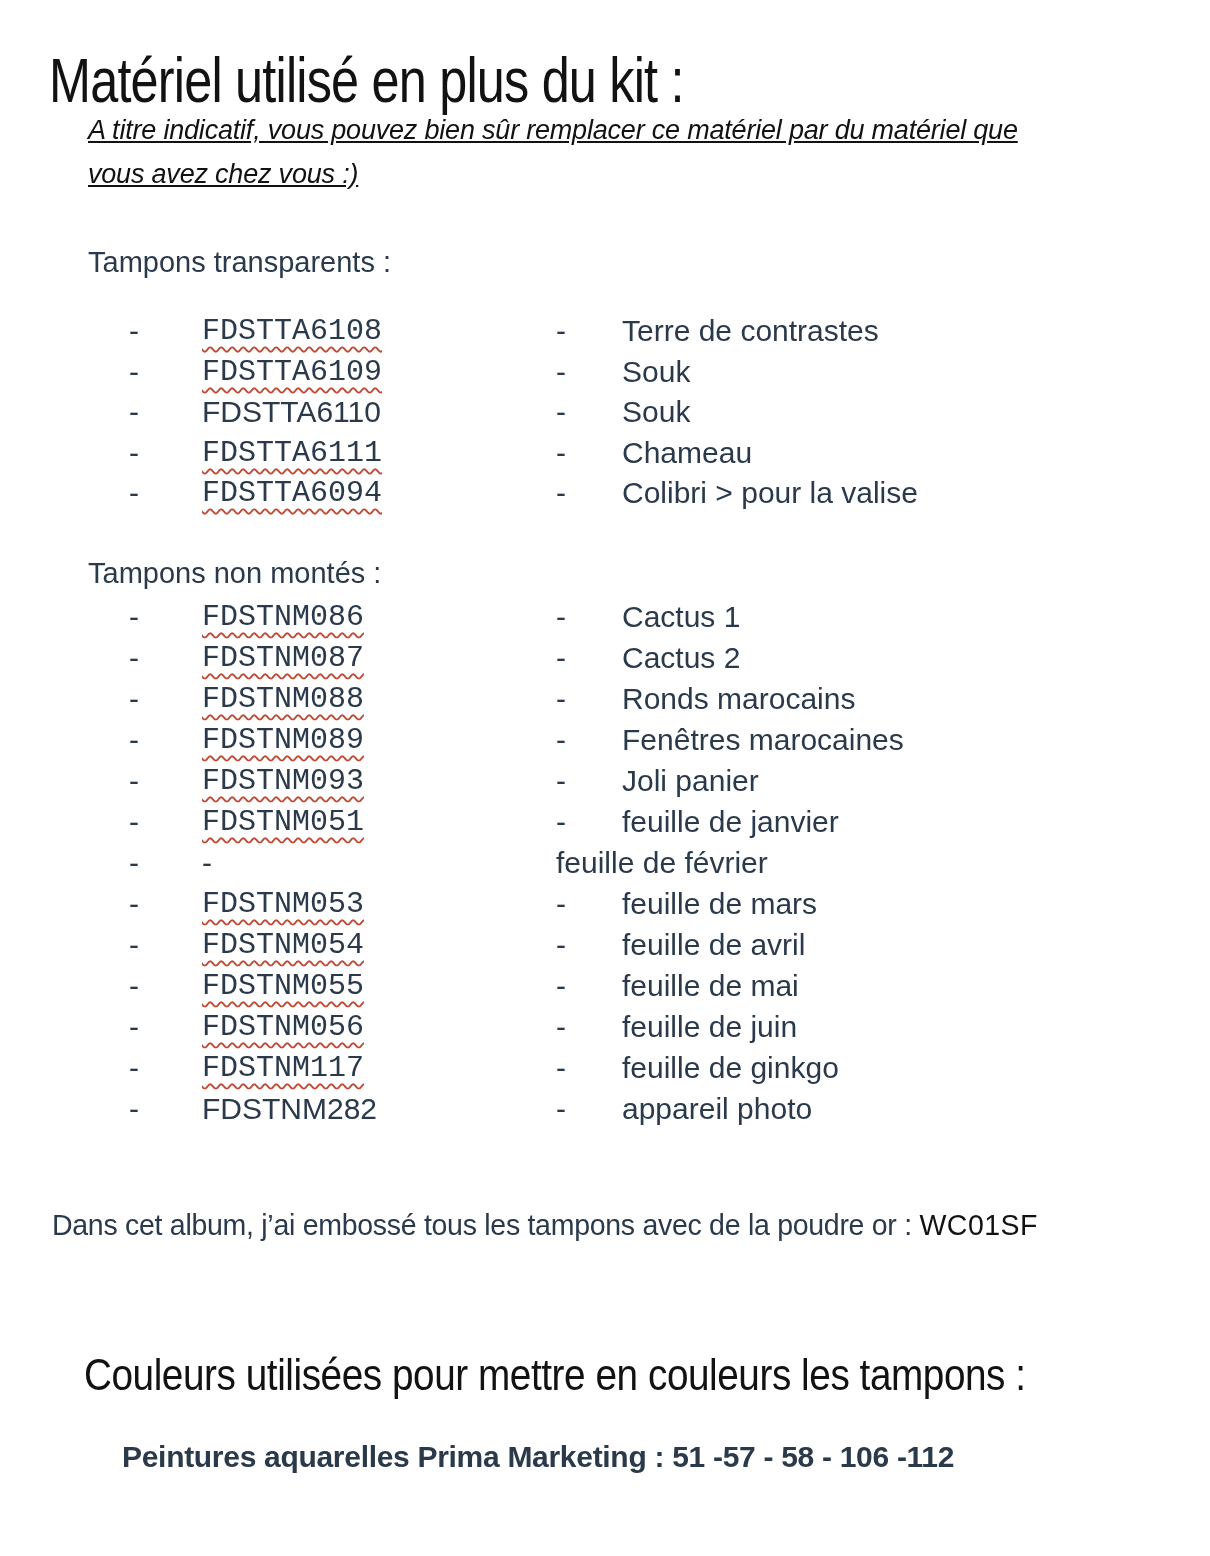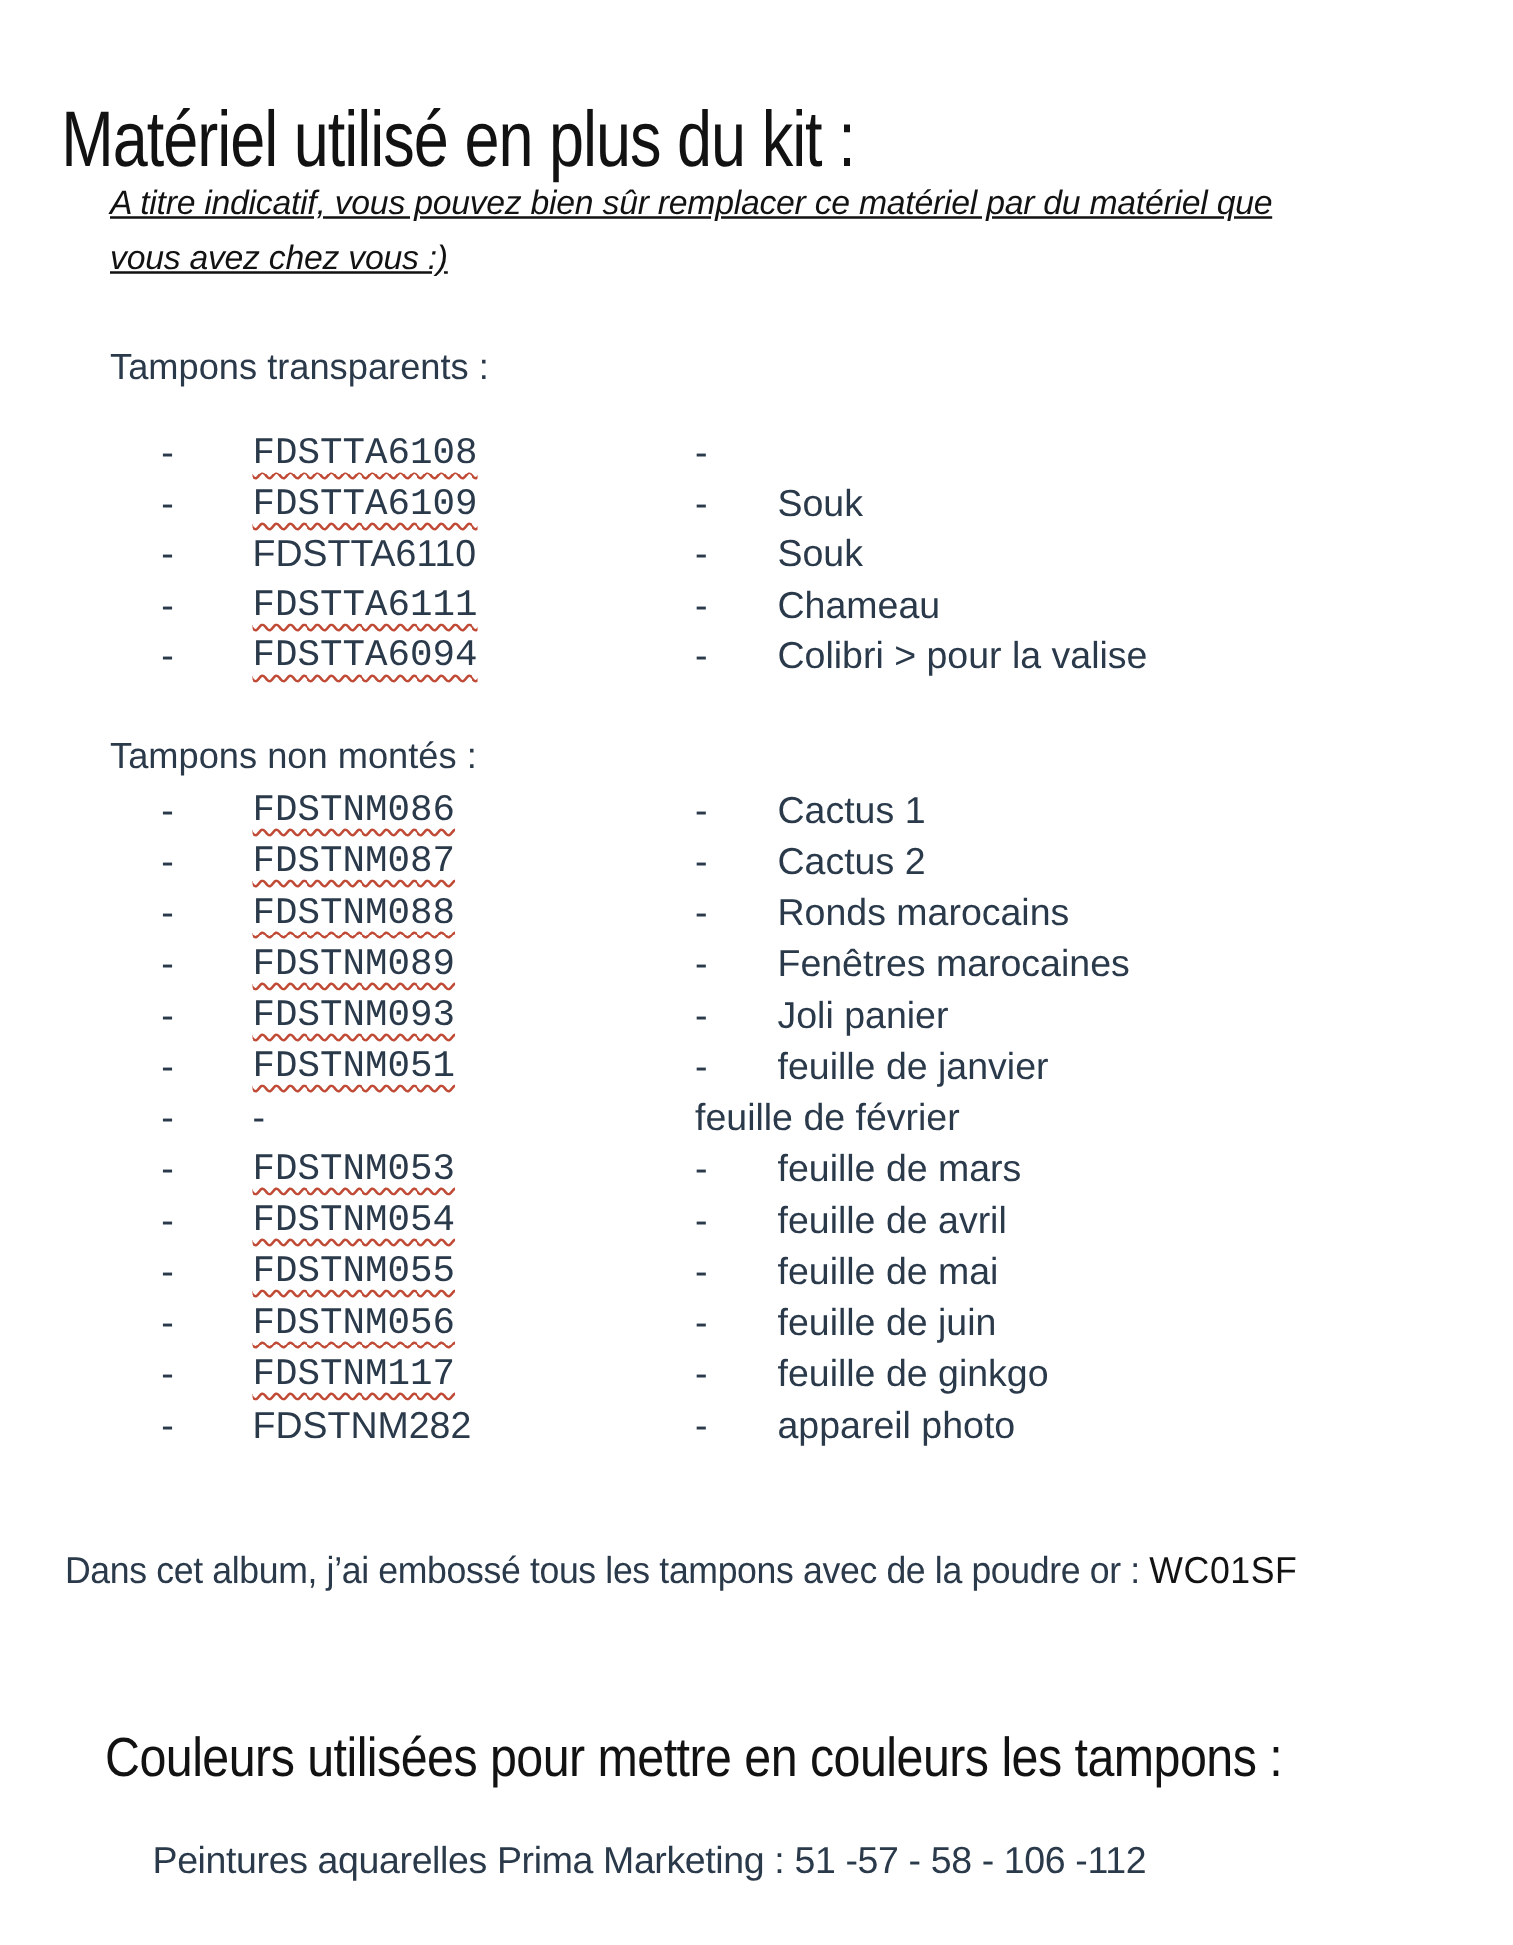--- a/index.html
+++ b/index.html
@@ -10,21 +10,21 @@
   *{box-sizing:border-box;}
   html,body{margin:0;padding:0;}
   body{
     width:1210px;height:1556px;
     background:#ffffff;
     font-family:"Liberation Sans",sans-serif;
     color:var(--slate);
     position:relative;
     overflow:hidden;
   }
-  .page{position:absolute;inset:0;margin-top:32px;}
+  .page{position:absolute;inset:0;}
 
   .title{
     position:absolute;left:49px;top:44px;
     font-size:63px;font-weight:400;color:var(--ink);
     white-space:nowrap;letter-spacing:-1px;
     transform:scaleX(0.80);transform-origin:0 50%;
   }
   .subtitle{
     position:absolute;left:88px;top:108px;width:940px;
     font-size:27px;line-height:44px;font-style:italic;color:var(--ink);
@@ -72,38 +72,40 @@
   .colors-heading{
     position:absolute;left:84px;top:1350px;
     font-size:44px;color:var(--ink);white-space:nowrap;
     transform:scaleX(0.88);transform-origin:0 0;
     letter-spacing:-0.5px;
   }
   .colors-lines{
     position:absolute;left:122px;top:1436px;
     font-size:30px;line-height:42px;white-space:nowrap;
     letter-spacing:-0.3px;
+    font-weight:bold;
   }
 </style>
 </head>
 <body>
 
 <div class="page">
 
   <div class="title">Matériel utilisé en plus du kit :</div>
 
   <div class="subtitle">A titre indicatif, vous pouvez bien sûr remplacer ce matériel par du matériel que vous avez chez vous :)</div>
 
   <div class="section-heading" id="sec1-heading">Tampons transparents :</div>
 
   <div class="stamp-list" id="list1">
     <div class="row">
       <span class="dash">-</span>
       <span class="code misspelled">FDSTTA6108</span>
       <span class="dash">-</span>
+      <span class="name">Terre de contrastes</span>
     </div>
     <div class="row">
       <span class="dash">-</span>
       <span class="code misspelled">FDSTTA6109</span>
       <span class="dash">-</span>
       <span class="name">Souk</span>
     </div>
     <div class="row">
       <span class="dash">-</span>
       <span class="code">FDSTTA6110</span>

